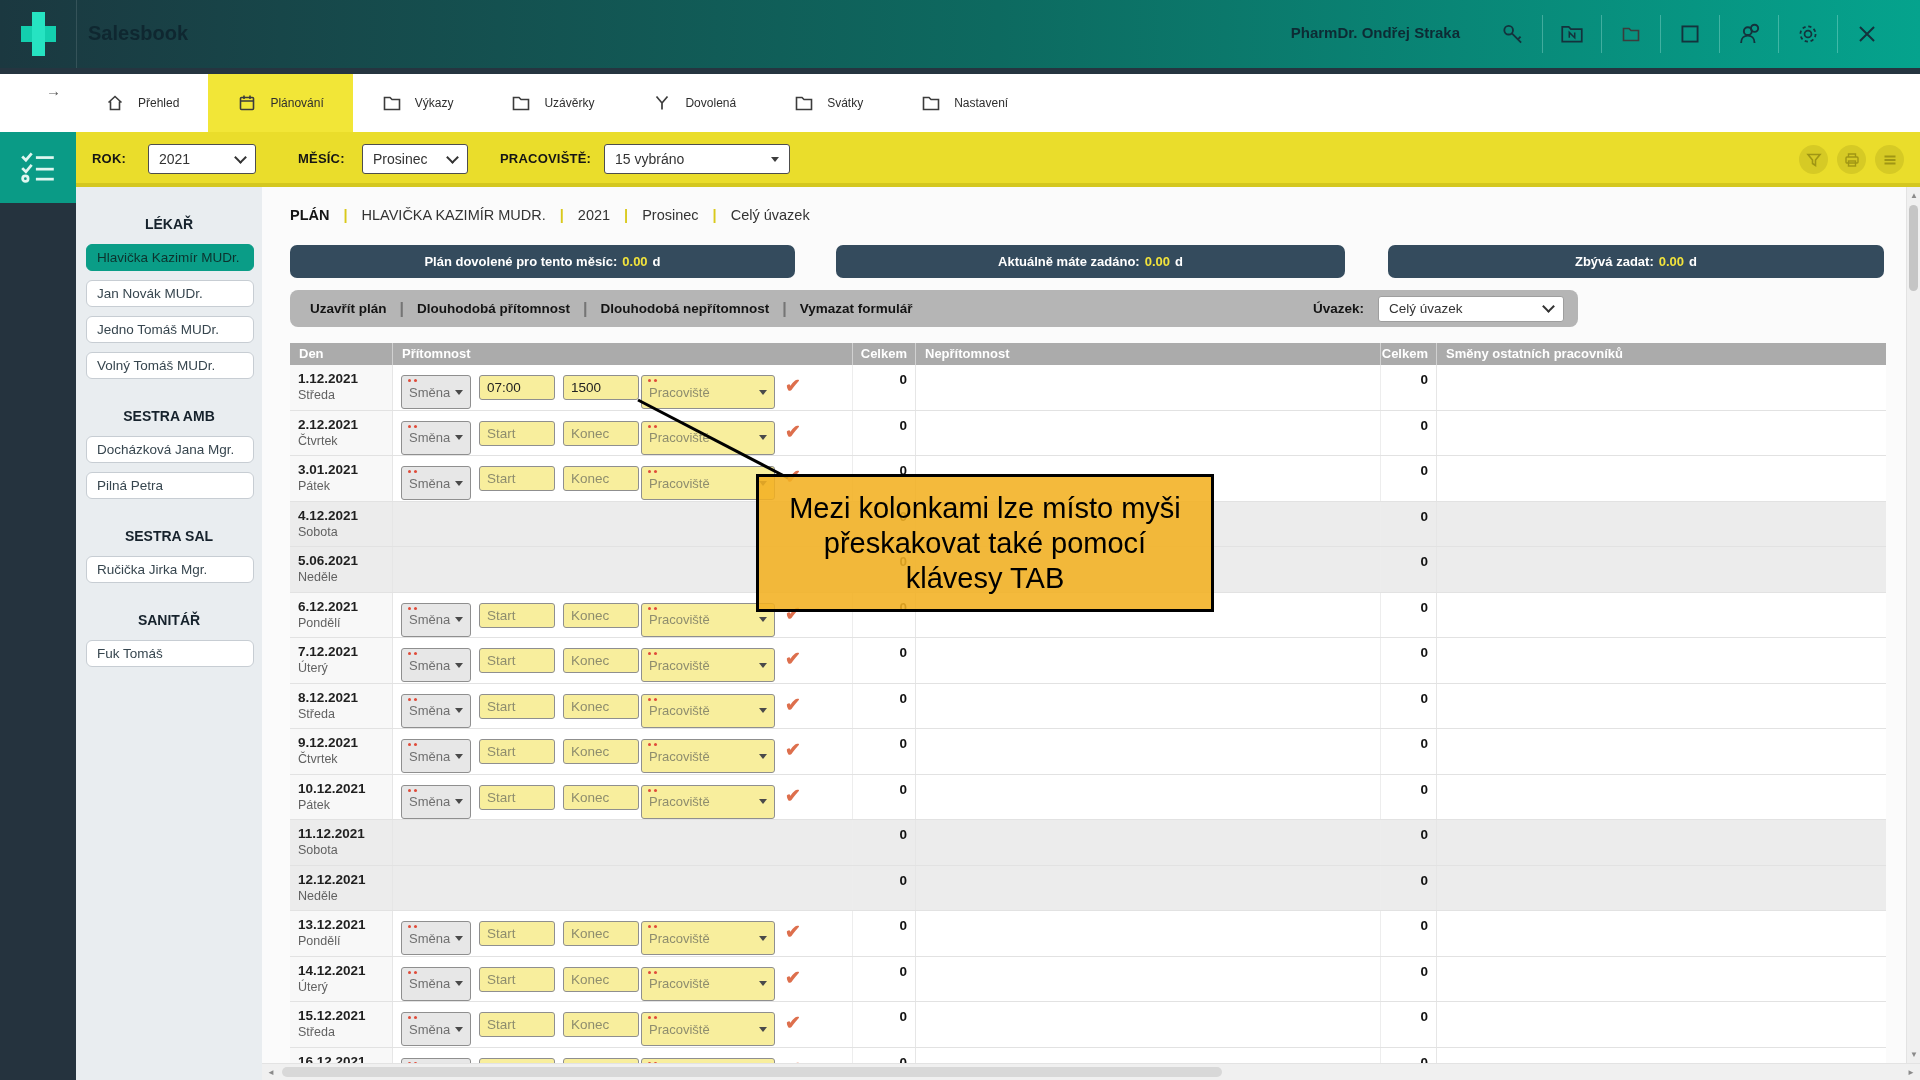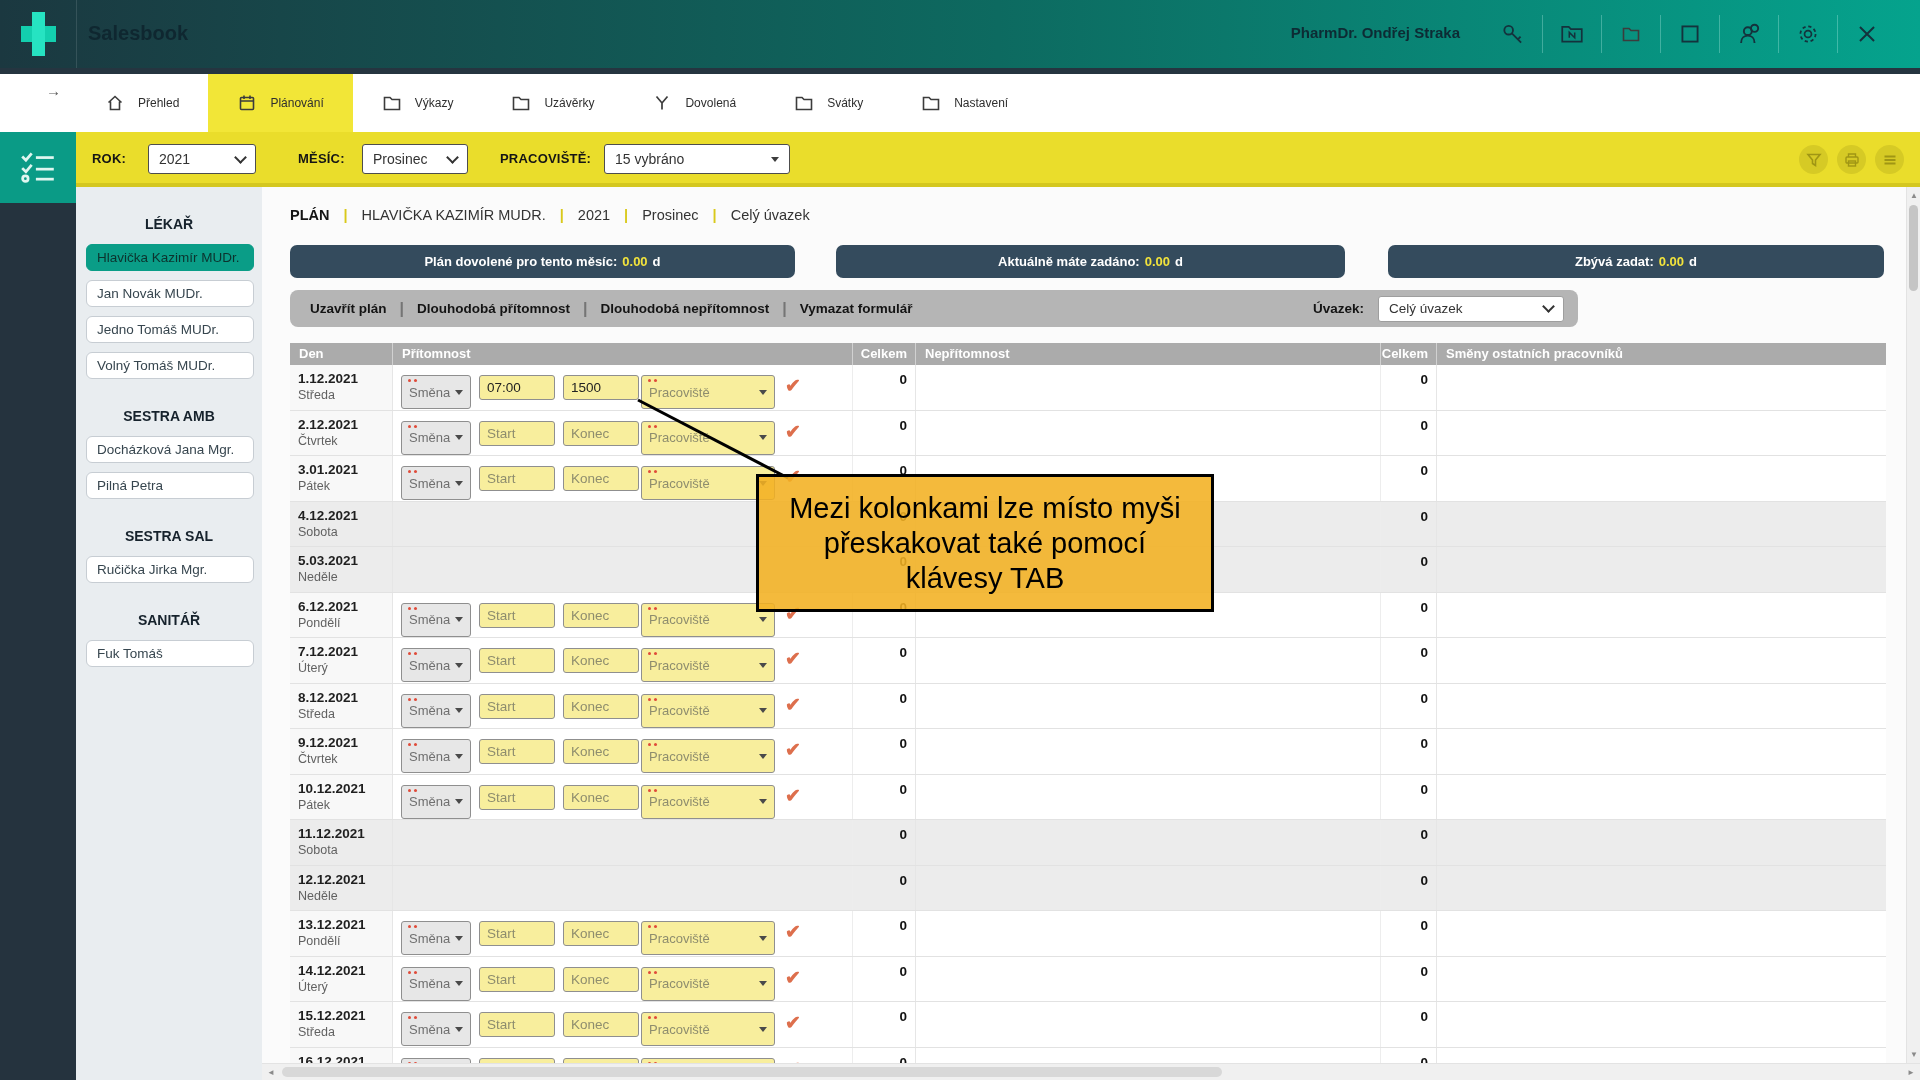--- a/index.html
+++ b/index.html
@@ -451,21 +451,21 @@
             <div class="dow">Sobota</div>
           </div>
           <div class="cell prit"></div>
           <div class="cell c1 num">0</div>
           <div class="cell nep"></div>
           <div class="cell c2 num">0</div>
           <div class="cell sm"></div>
         </div>
         <div class="t-row weekend">
           <div class="cell den">
-            <div class="date">5.03.2021</div>
+            <div class="date">5.06.2021</div>
             <div class="dow">Neděle</div>
           </div>
           <div class="cell prit"></div>
           <div class="cell c1 num">0</div>
           <div class="cell nep"></div>
           <div class="cell c2 num">0</div>
           <div class="cell sm"></div>
         </div>
         <div class="t-row">
           <div class="cell den">

